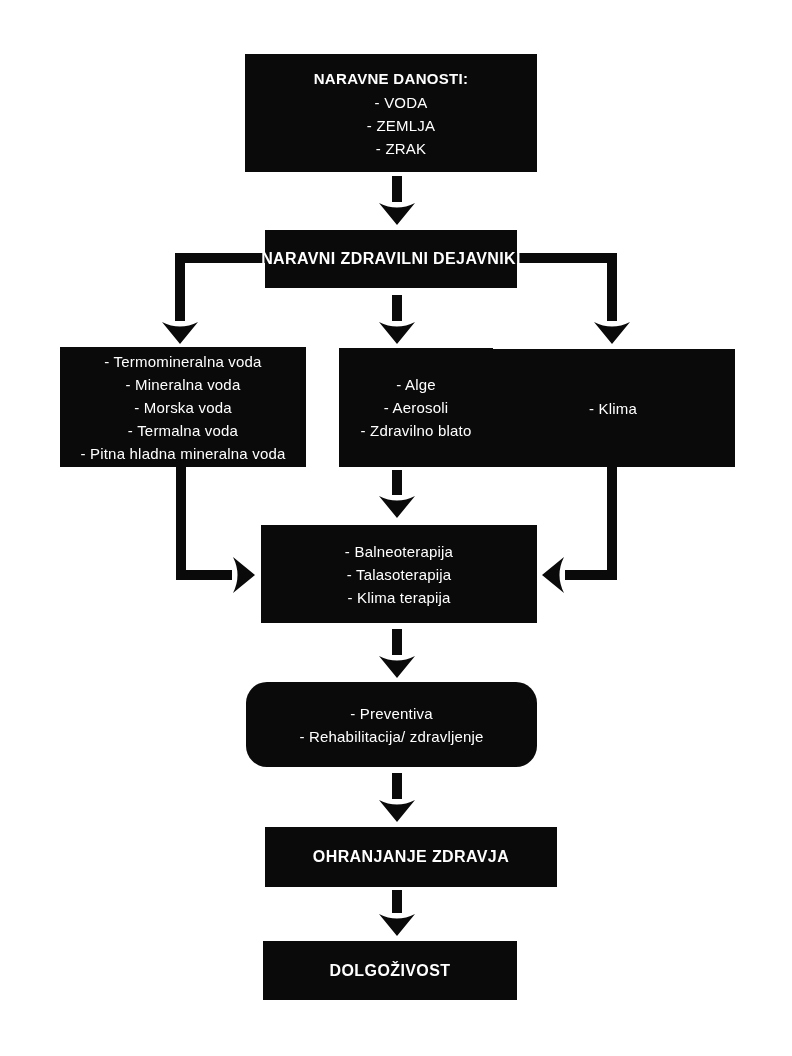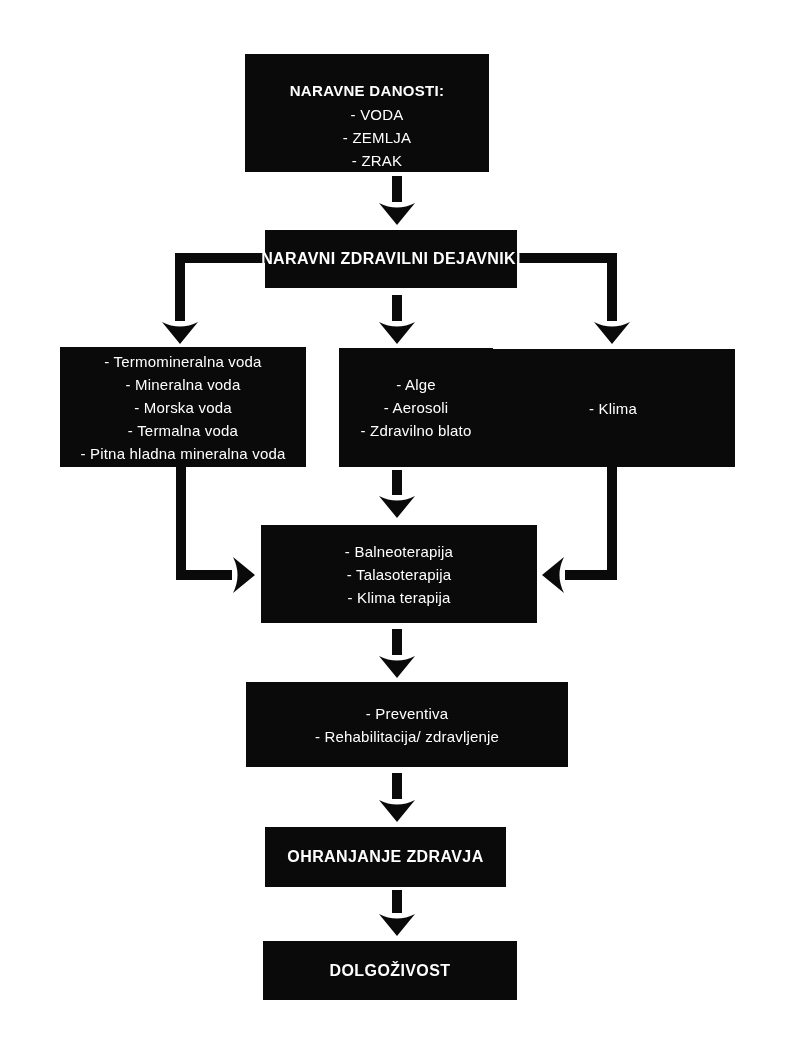--- a/index.html
+++ b/index.html
@@ -41,28 +41,28 @@
     font-weight: normal;
     line-height: 23px;
     letter-spacing: 0.2px;
     white-space: nowrap;
   }
   .node .ln.regular { font-weight: normal; margin-left: 20px; }
   .node .title-ln { font-size: 15px; font-weight: bold; line-height: 24px; letter-spacing: 0.3px; }
   .node .big-ln { font-size: 16px; font-weight: bold; letter-spacing: 0.4px; white-space: nowrap; }
 
   
-  #node-a { left: 245px; top: 54px;  width: 244px; height: 118px; justify-content: flex-end; }
+  #node-a { left: 245px; top: 54px;  width: 292px; height: 118px; }
   #node-b { left: 265px; top: 230px; width: 252px; height: 58px;  }
   #node-c { left: 60px;  top: 347px; width: 246px; height: 120px; }
   #node-d { left: 339px; top: 348px; width: 154px; height: 119px; }
   #node-e { left: 491px; top: 349px; width: 244px; height: 118px; }
   #node-f { left: 261px; top: 525px; width: 276px; height: 98px;  }
-  #node-g { left: 246px; top: 682px; width: 322px; height: 85px;  }
-  #node-h { left: 265px; top: 827px; width: 241px; height: 60px;  }
+  #node-g { left: 246px; top: 682px; width: 291px; height: 85px; border-radius: 21px;  }
+  #node-h { left: 265px; top: 827px; width: 292px; height: 60px;  }
   #node-i { left: 263px; top: 941px; width: 254px; height: 59px;  }
 </style>
 </head>
 <body>
 
 <div class="canvas">
 
   <svg class="connectors" viewBox="0 0 792 1056" aria-hidden="true">
 
     <g>

